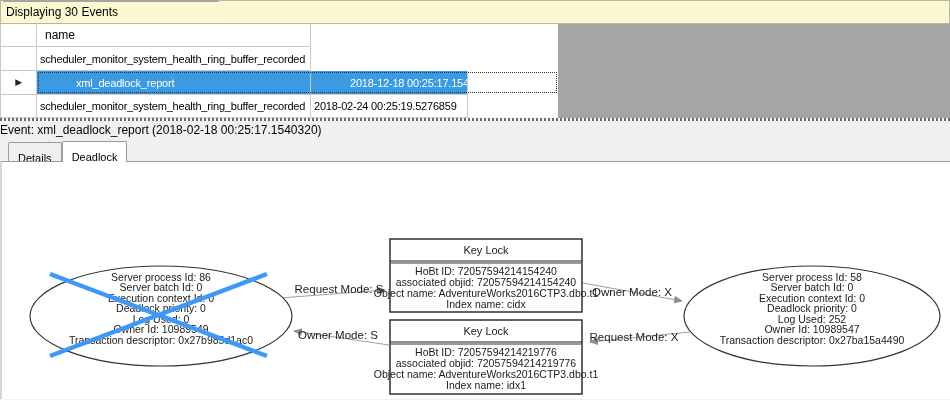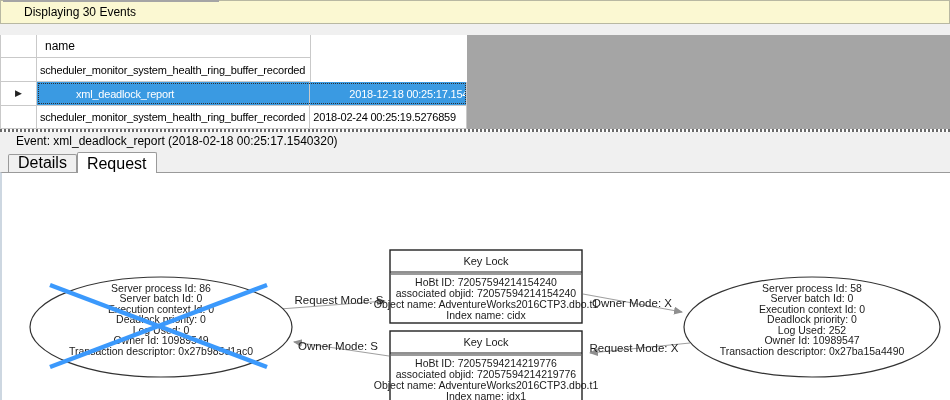--- a/index.html
+++ b/index.html
@@ -4,27 +4,27 @@
 <style>
   html,body{margin:0;padding:0;}
   body{
     width:950px;height:400px;overflow:hidden;
     font-family:"Liberation Sans", sans-serif;
     background:#f0f0f0;color:#000;position:relative;
   }
   
   .topbar{
     height:22px;background:#fbf8d2;border:1px solid #b8b8a2;
-    display:flex;align-items:center;padding-left:23px;
+    display:flex;align-items:center;padding-left:5px;
     font-size:12px;position:relative;box-sizing:content-box;
   }
   .top-sliver{position:absolute;left:2px;top:-1px;width:216px;height:2px;background:#a5a5a5;}
   
   .tablewrap{height:94px;background:#a5a5a5;position:relative;}
-  .grid{width:467px;background:#fff;border-left:1px solid #c9c9c9;box-sizing:border-box;margin-top:11px;}
+  .grid{width:558px;background:#fff;border-left:1px solid #c9c9c9;box-sizing:border-box;}
   .grow{display:flex;position:relative;}
   .cell{
     box-sizing:border-box;border-right:1px solid #c9c9c9;border-bottom:1px solid #c9c9c9;
     white-space:nowrap;overflow:hidden;display:flex;align-items:center;
     font-size:11px;letter-spacing:-0.2px;background:#fff;
   }
   .c-sel{width:36px;justify-content:center;}
   .c-name{width:274px;padding-left:3px;}
   .c-time{width:157px;padding-left:3px;}
   .hrow .cell{height:23px;font-size:12px;letter-spacing:0;}
@@ -36,26 +36,26 @@
     content:"";position:absolute;left:36px;right:0;top:0;bottom:1px;
     outline:1px dotted #303030;outline-offset:-2px;pointer-events:none;
   }
   .rowmarker{font-size:9px;color:#222;line-height:1;}
   
   .splitter{
     height:3px;
     background:repeating-linear-gradient(90deg,#6a6a6a 0 2px,#fdfdfd 2px 4px);
   }
   
-  .eventbar{height:18px;display:flex;align-items:center;padding-left:16px;font-size:12px;background:#f0f0f0;}
+  .eventbar{height:18px;display:flex;align-items:center;padding-left:0;font-size:12px;background:#f0f0f0;}
   
   .tabstrip{height:22px;background:#f0f0f0;position:relative;padding-left:8px;display:flex;align-items:flex-end;}
   .tab{
     box-sizing:border-box;border:1px solid #9a9a9a;border-bottom:none;
-    border-radius:2px 2px 0 0;font-size:16px;padding:0 9px;display:flex;align-items:flex-end;
+    border-radius:2px 2px 0 0;font-size:11px;padding:9px 9px;display:flex;align-items:flex-start;
   }
   .tab-inactive{height:18px;background:#f0f0f0;z-index:1;}
   .tab-active{height:21px;background:#fff;z-index:3;margin-bottom:-1px;}
   
   .panel{
     height:238px;background:#fff;border-top:1px solid #9a9a9a;
     border-left:2px solid #cdd7e1;box-sizing:border-box;position:relative;z-index:2;
   }
   svg text{font-family:"Liberation Sans", sans-serif;fill:#1a1a1a;}
   .node-line{font-size:10.5px;}
@@ -99,21 +99,21 @@
 
 <div class="eventbar">
   <span>Event: xml_deadlock_report (2018-02-18 00:25:17.1540320)</span>
 </div>
 
 <div class="tabstrip">
   <div class="tab tab-inactive">
     <span>Details</span>
   </div>
   <div class="tab tab-active">
-    <span>Request</span>
+    <span>Deadlock</span>
   </div>
 </div>
 
 <div class="panel">
   <svg width="948" height="237" viewBox="0 0 948 237">
     <defs>
       <marker id="arr" markerWidth="11" markerHeight="9" refX="8" refY="4" orient="auto" markerUnits="userSpaceOnUse">
         <path d="M0,0 L9,4 L0,8 z" fill="#8f8f8f"></path>
       </marker>
     </defs>

